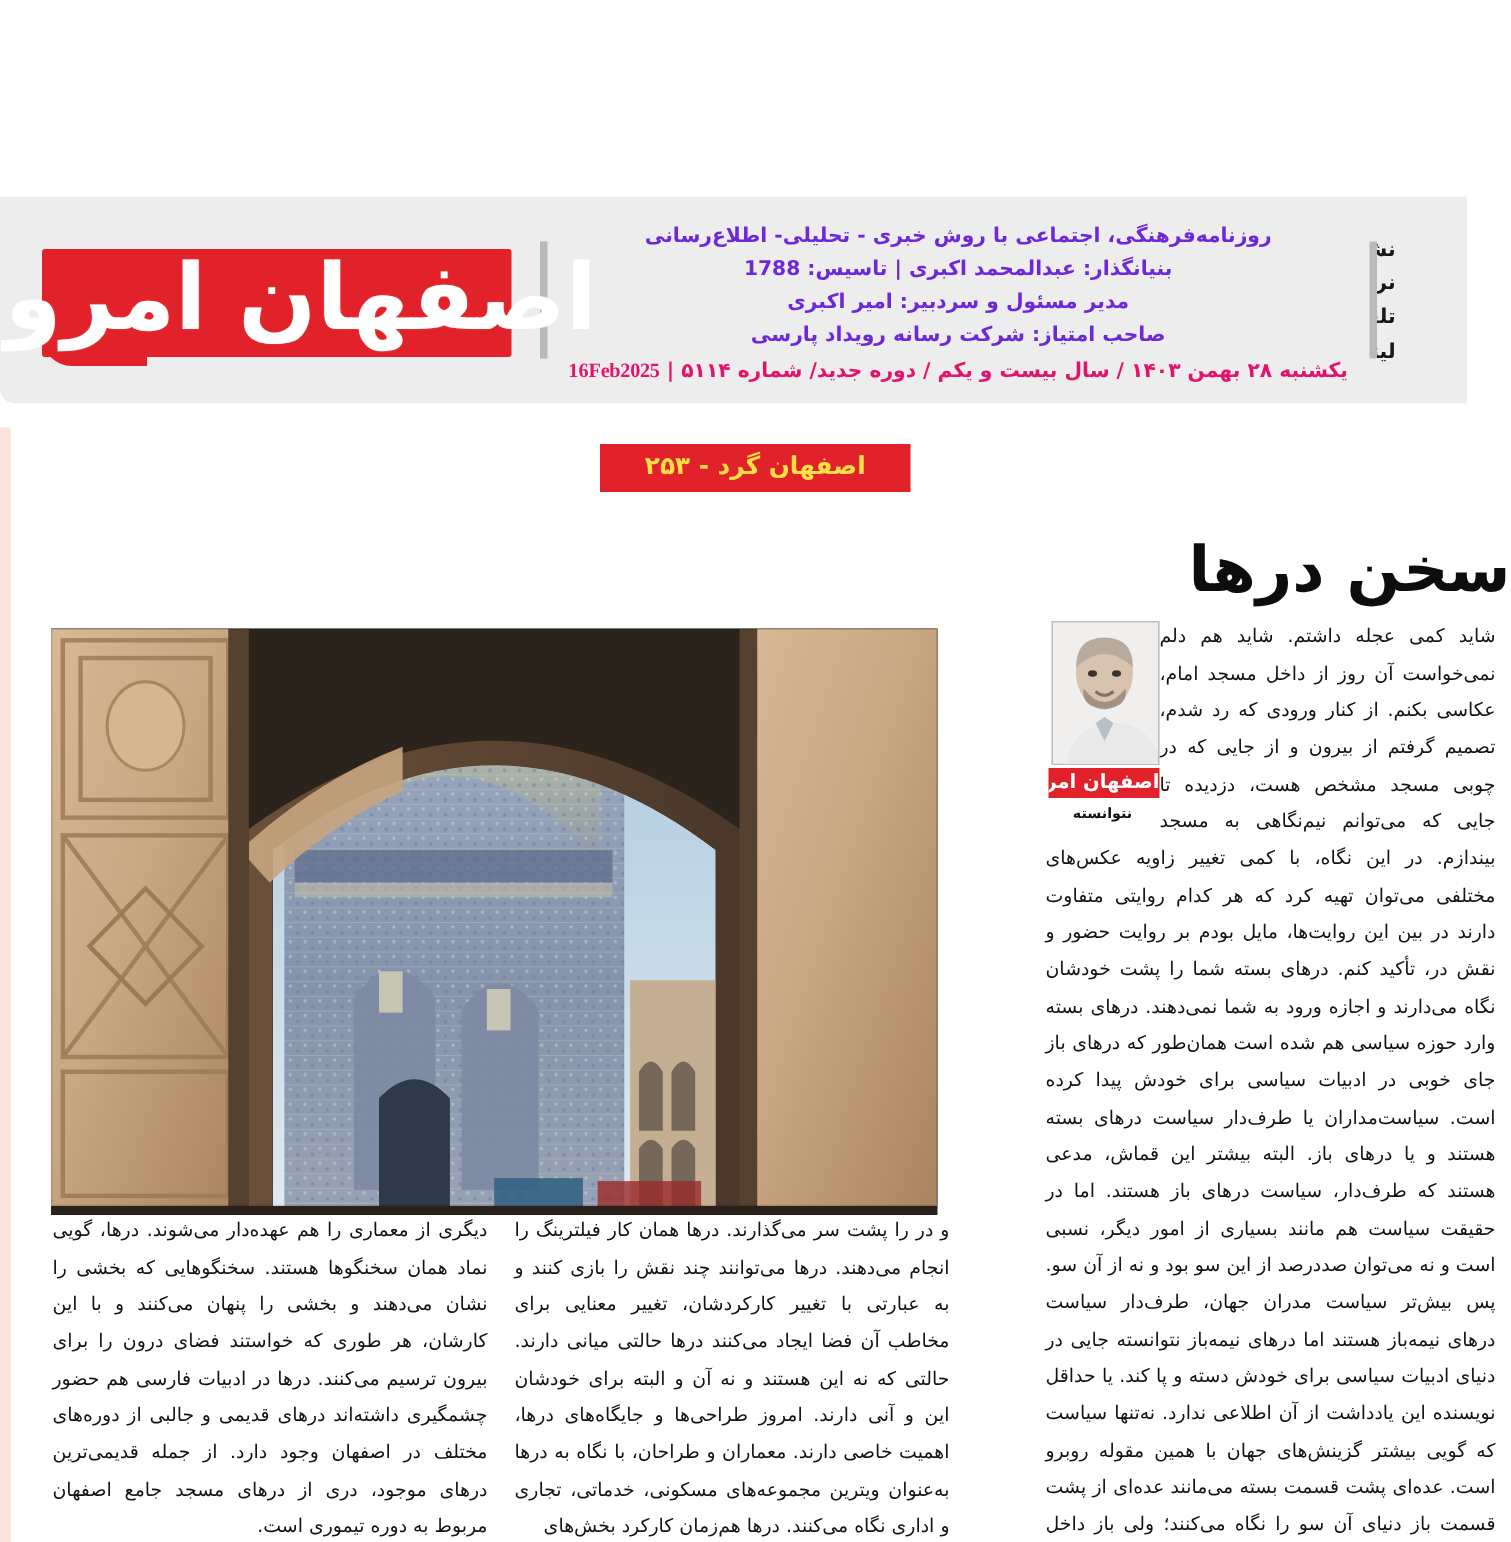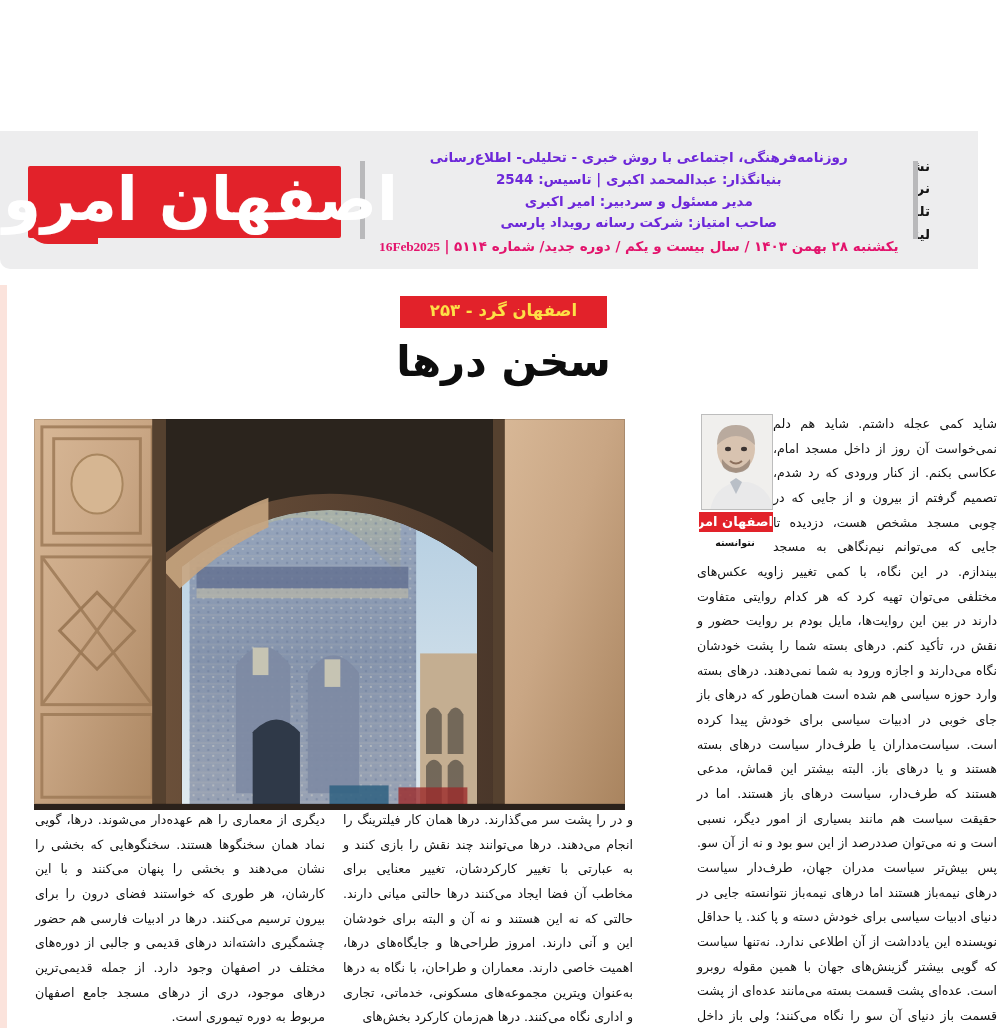--- a/index.html
+++ b/index.html
@@ -190,22 +190,22 @@
     line-height: 1.1;
     letter-spacing: 0px;
     white-space: nowrap;
   }
 
   
   .headline {
     position: absolute;
     left: 0;
     right: 0;
-    top: 337px;
-    text-align: center;
+    top: 355px;
+    text-align: right;
     font-size: 42px;
     font-weight: bold;
     letter-spacing: -1px;
     color: #0d0d0d;
     line-height: 1.2;
   }
 
   
   .article {
     position: absolute;
@@ -308,21 +308,21 @@
         <div class="logo-plate">
           <div class="logo-bg"></div>
           <div class="logo-text">اصفهان امروز</div>
         </div>
       </div>
 
       <div class="vsep"></div>
 
       <div class="identity">
         <div class="identity-line">روزنامه‌فرهنگی، اجتماعی با روش خبری - تحلیلی- اطلاع‌رسانی</div>
-        <div class="identity-line">بنیانگذار: عبدالمحمد اکبری | تاسیس: 2544</div>
+        <div class="identity-line">بنیانگذار: عبدالمحمد اکبری | تاسیس: 1788</div>
         <div class="identity-line">مدیر مسئول و سردبیر: امیر اکبری</div>
         <div class="identity-line">صاحب امتیاز: شرکت رسانه رویداد پارسی</div>
         <div class="identity-date">
           <span>یکشنبه ۲۸ بهمن ۱۴۰۳ / سال بیست و یکم / دوره جدید/ شماره ۵۱۱۴ |</span>
           <span class="lat">16Feb2025</span>
         </div>
       </div>
 
       <div class="vsep"></div>
 

